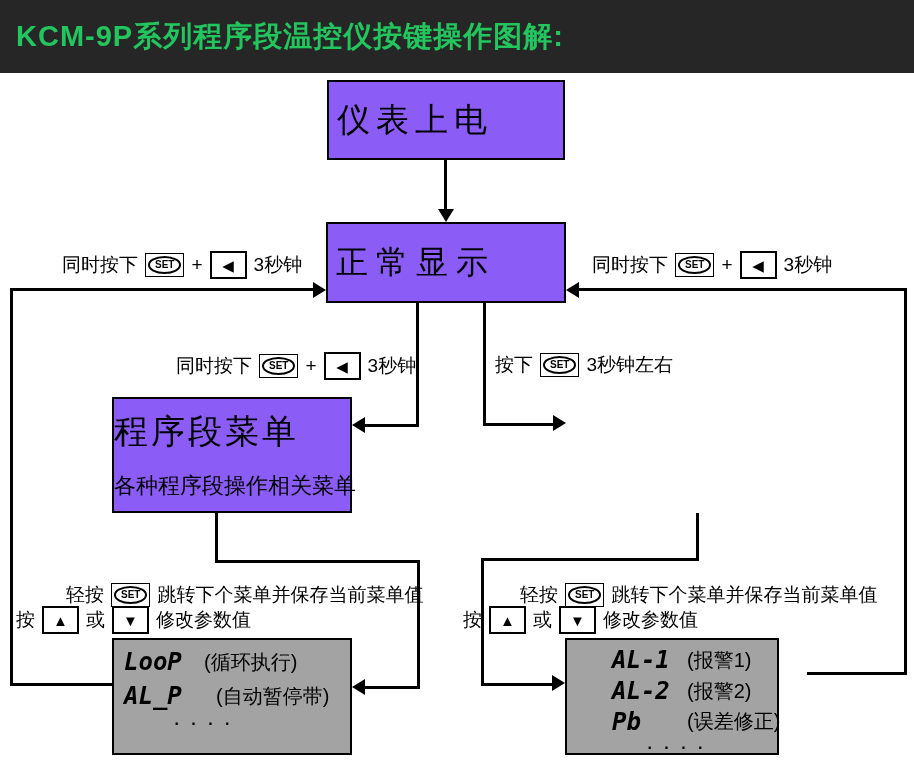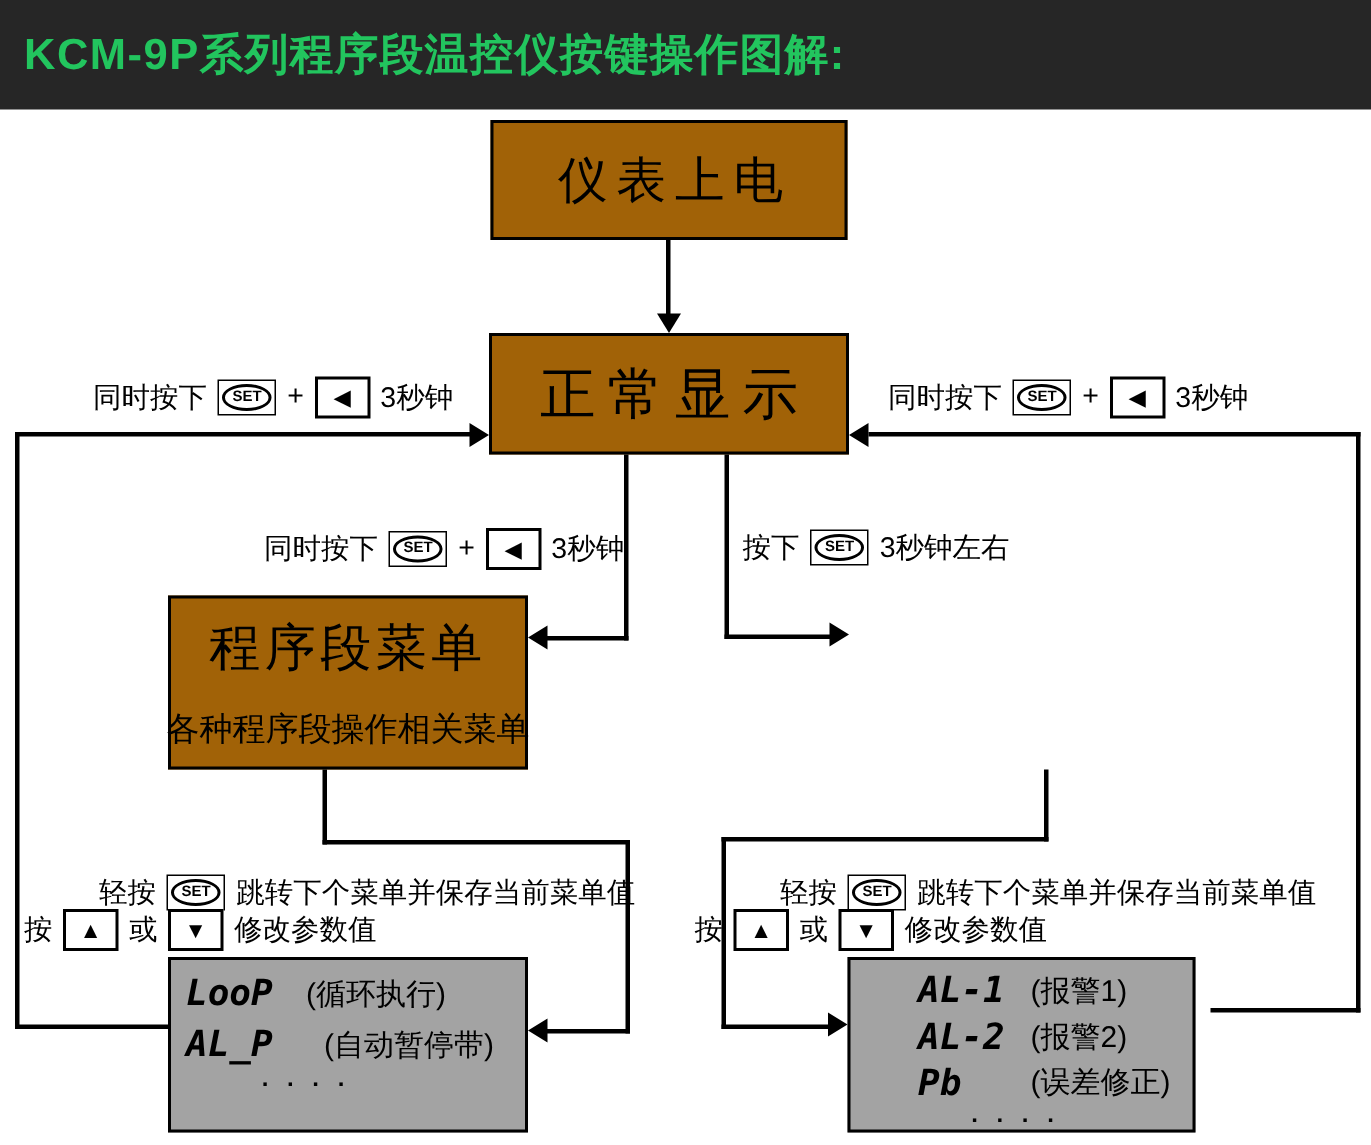--- a/index.html
+++ b/index.html
@@ -10,24 +10,24 @@
   
   #header{
     position:absolute;left:0;top:0;width:914px;height:73px;background:#262626;
     display:flex;align-items:center;
   }
   #header .title{
     color:#22c55e;font-size:29px;font-weight:bold;margin-left:16px;letter-spacing:1px;
   }
   
   .fbox{
-    position:absolute;background:#a16207;border:2px solid #000;box-sizing:border-box;
-    display:flex;flex-direction:column;align-items:center;justify-content:center;
-  }
-  .big-label{font-size:37px;font-weight:500;letter-spacing:8px;text-indent:8px;white-space:nowrap;}
+    position:absolute;background:#8b5cf6;border:2px solid #000;box-sizing:border-box;
+    display:flex;flex-direction:column;align-items:flex-start;justify-content:center;
+  }
+  .big-label{font-size:32px;font-weight:500;letter-spacing:8px;text-indent:8px;white-space:nowrap;}
   .menu-title{font-size:34px;letter-spacing:3px;white-space:nowrap;}
   .menu-sub{font-size:22px;margin-top:16px;white-space:nowrap;}
   
   .pbox{
     position:absolute;background:#a3a3a3;border:2px solid #000;box-sizing:border-box;
     display:flex;flex-direction:column;padding-top:5px;
   }
   .param-row{display:flex;align-items:center;height:34px;}
   .code{
     font-family:"DejaVu Sans Mono","Liberation Mono",monospace;
@@ -91,21 +91,21 @@
       <span class="code" style="min-width:80px;">LooP</span>
       <span class="desc">(循环执行)</span>
     </div>
     <div class="param-row">
       <span class="code" style="min-width:92px;">AL_P</span>
       <span class="desc">(自动暂停带)</span>
     </div>
     <div class="more-dots" style="width:160px;">. . . .</div>
   </div>
 
-  <div class="pbox" style="left:565px;top:638px;width:232px;height:117px;padding-left:45px;">
+  <div class="pbox" style="left:565px;top:638px;width:214px;height:117px;padding-left:45px;">
     <div class="param-row">
       <span class="code" style="min-width:75px;">AL-1</span>
       <span class="desc">(报警1)</span>
     </div>
     <div class="param-row">
       <span class="code" style="min-width:75px;">AL-2</span>
       <span class="desc">(报警2)</span>
     </div>
     <div class="param-row">
       <span class="code" style="min-width:75px;">Pb</span>

